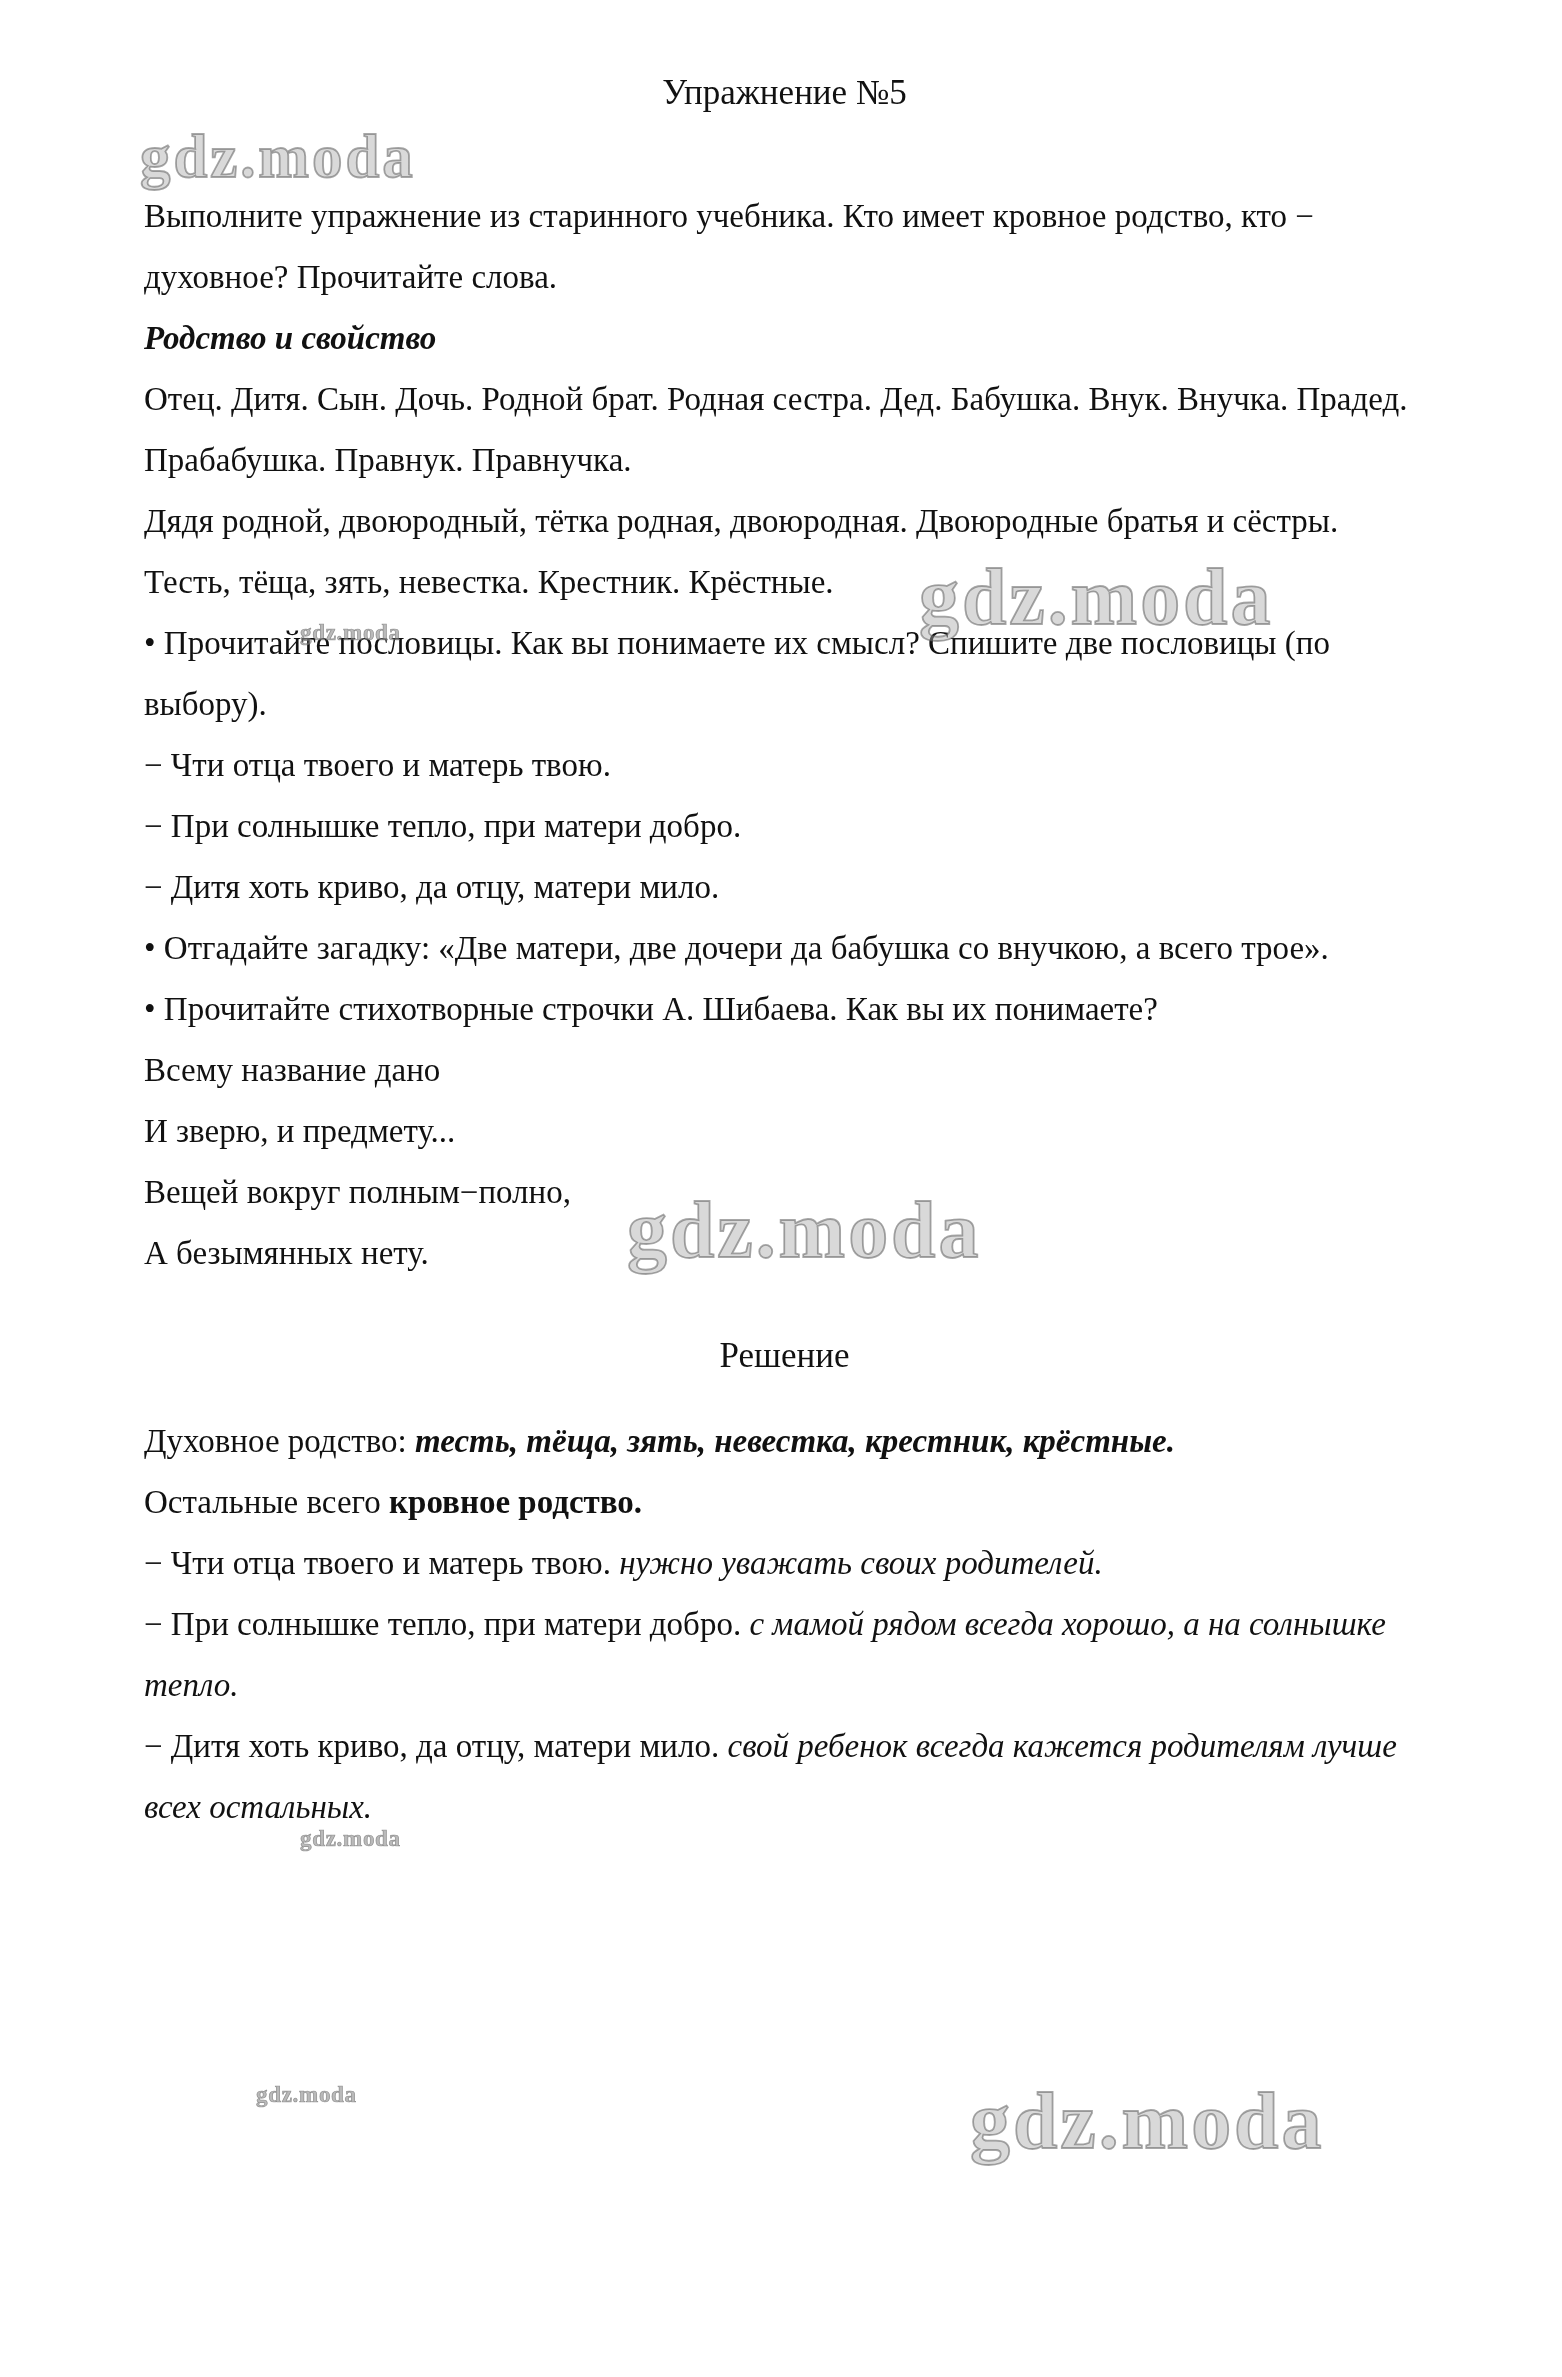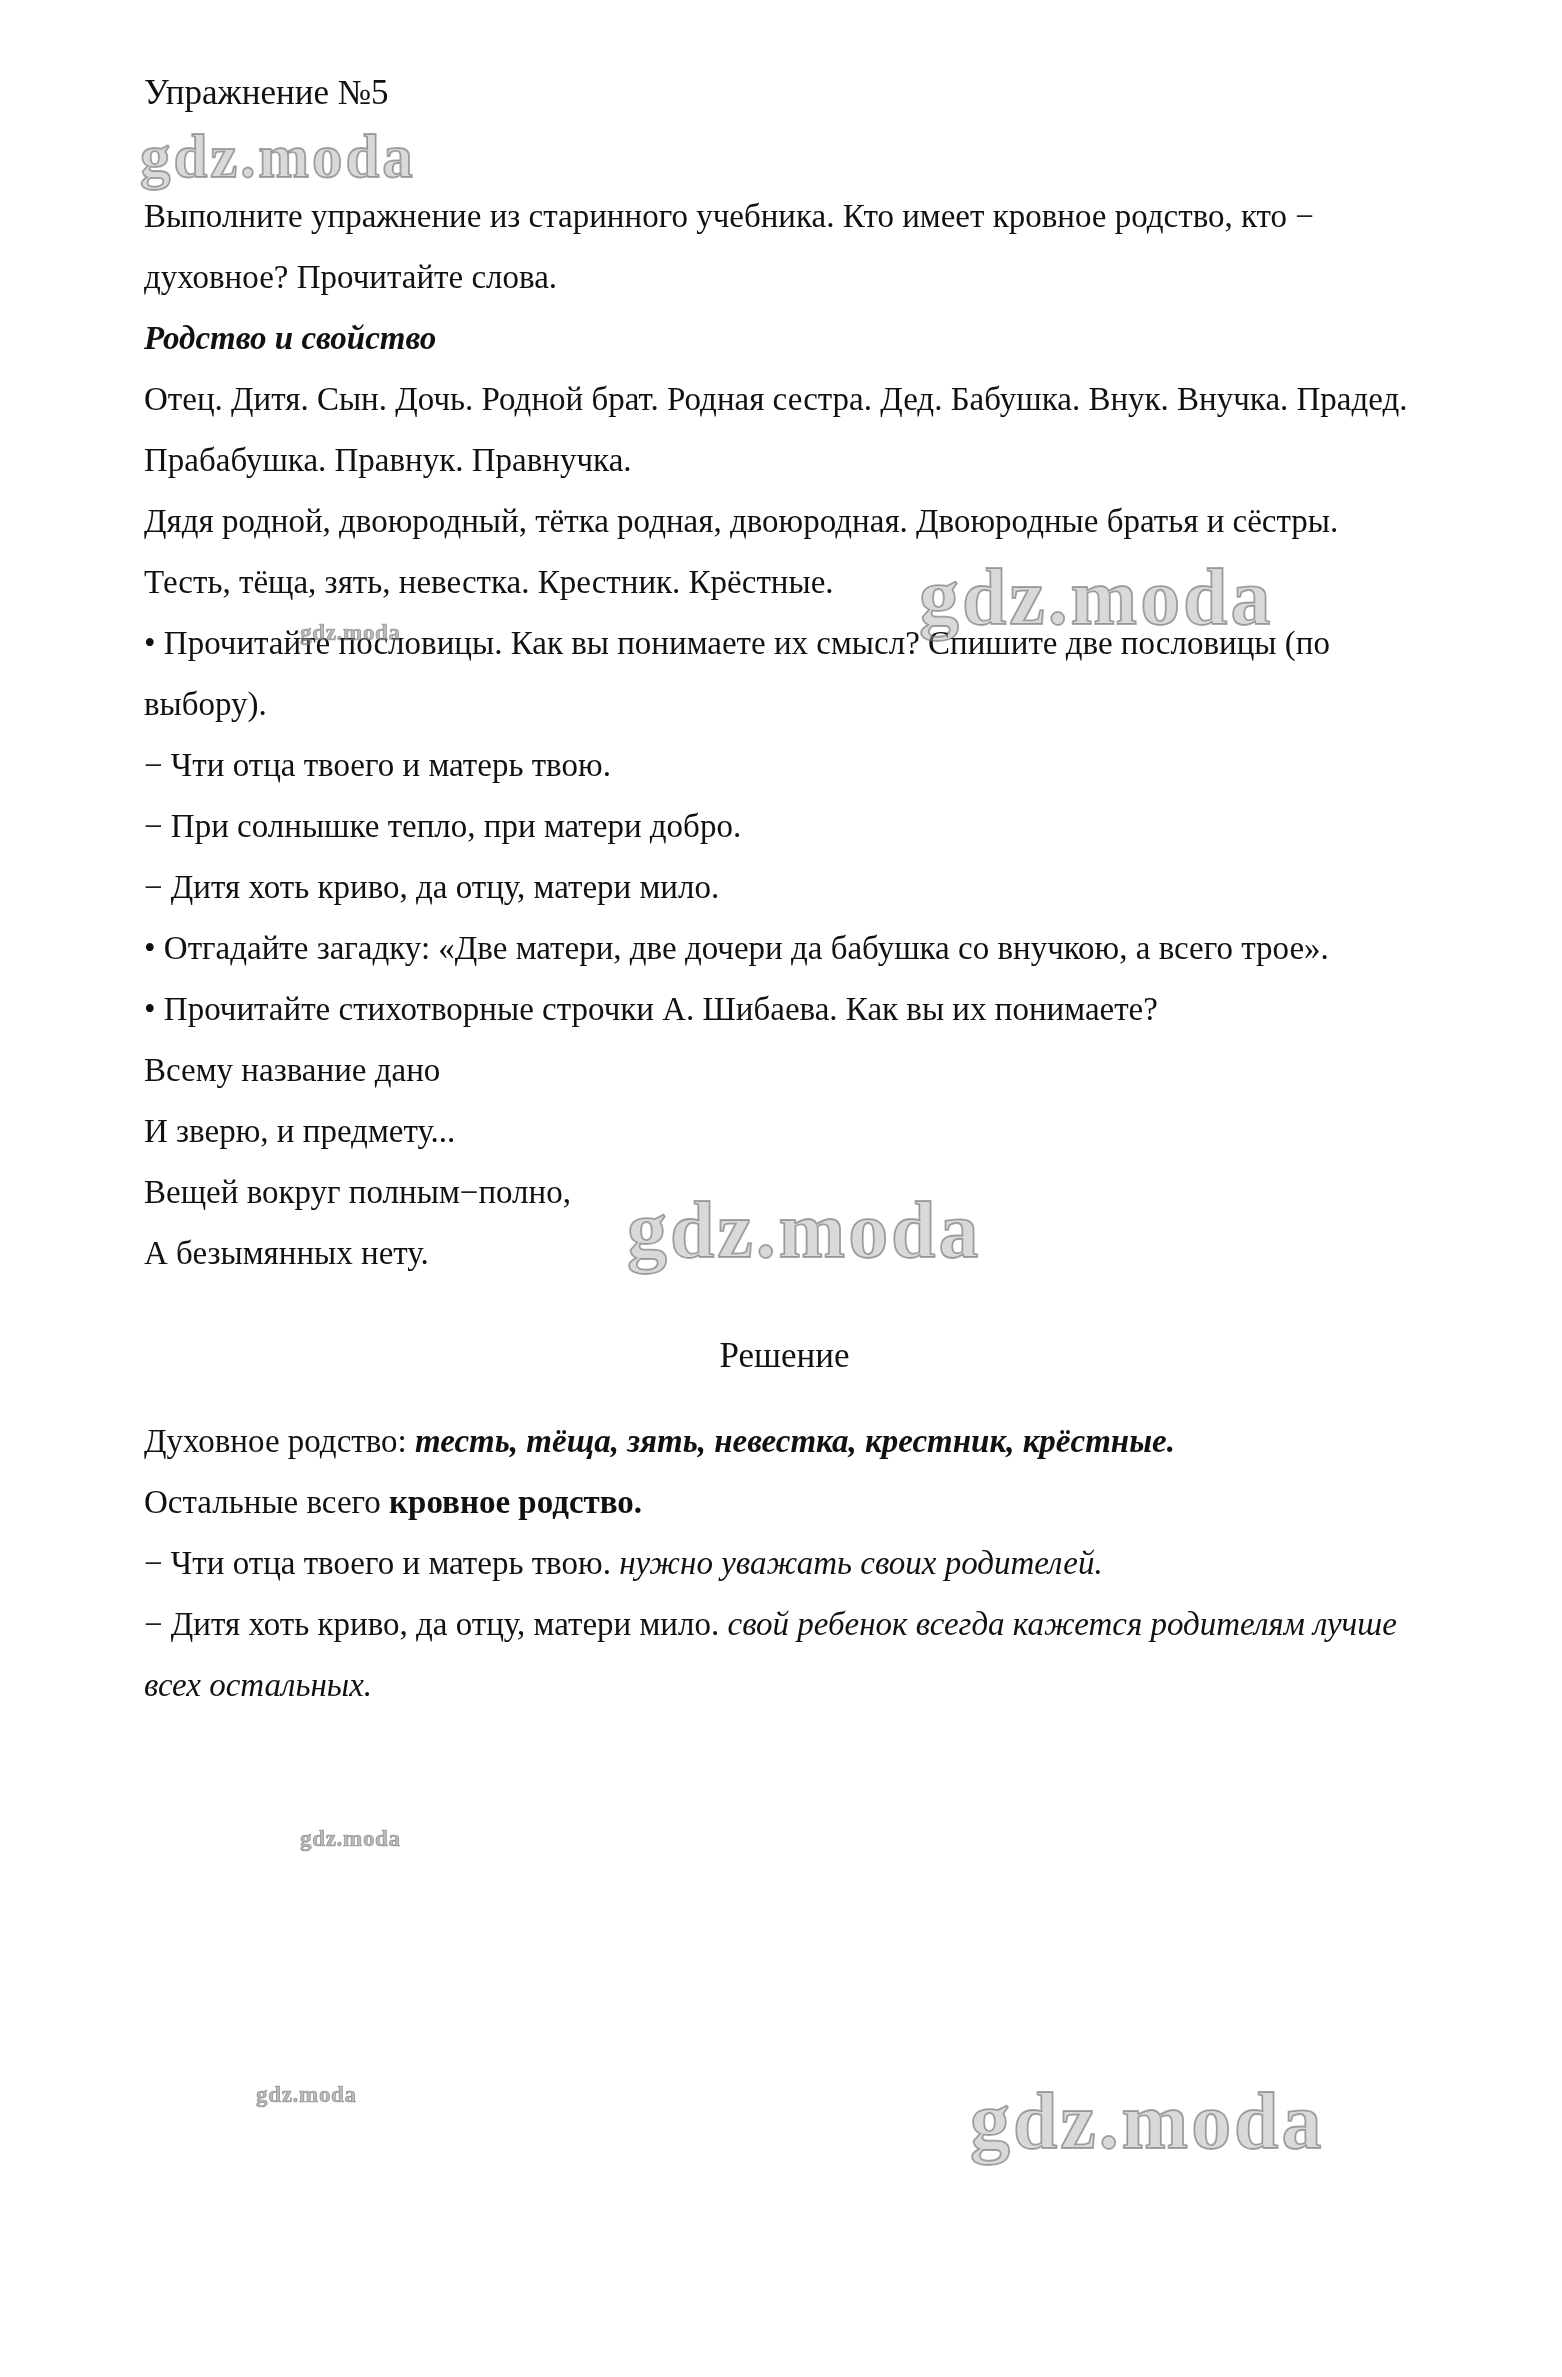--- a/index.html
+++ b/index.html
@@ -12,20 +12,21 @@
     font-family: "Liberation Serif", "DejaVu Serif", serif;
     color: #111;
   }
   .page {
     position: absolute;
     left: 144px;
     top: 73px;
     width: 1281px;
   }
   .doc-title {
+    text-align: center;
     font-size: 35px;
     font-weight: 400;
     margin-bottom: 73px;
   }
   .para {
     font-size: 33px;
     line-height: 61px;
     text-align: left;
   }
   .bold   { font-weight: bold; }
@@ -98,20 +99,23 @@
   </p>
 
   <p class="para">
     <span>Остальные всего </span><span class="bold">кровное родство.</span>
   </p>
 
   <p class="para">
     <span>− Чти отца твоего и матерь твою. </span><span class="italic">нужно уважать своих родителей.</span>
   </p>
 
+  <p class="para">
+    <span>− При солнышке тепло, при матери добро. </span><span class="italic">с мамой рядом всегда хорошо, а на солнышке тепло.</span>
+  </p>
 
   <p class="para">
     <span>− Дитя хоть криво, да отцу, матери мило. </span><span class="italic">свой ребенок всегда кажется родителям лучше всех остальных.</span>
   </p>
 
 
 </div>
 
 <div class="watermark wm-top-left">gdz.moda</div>
 <div class="watermark wm-mid-right">gdz.moda</div>

